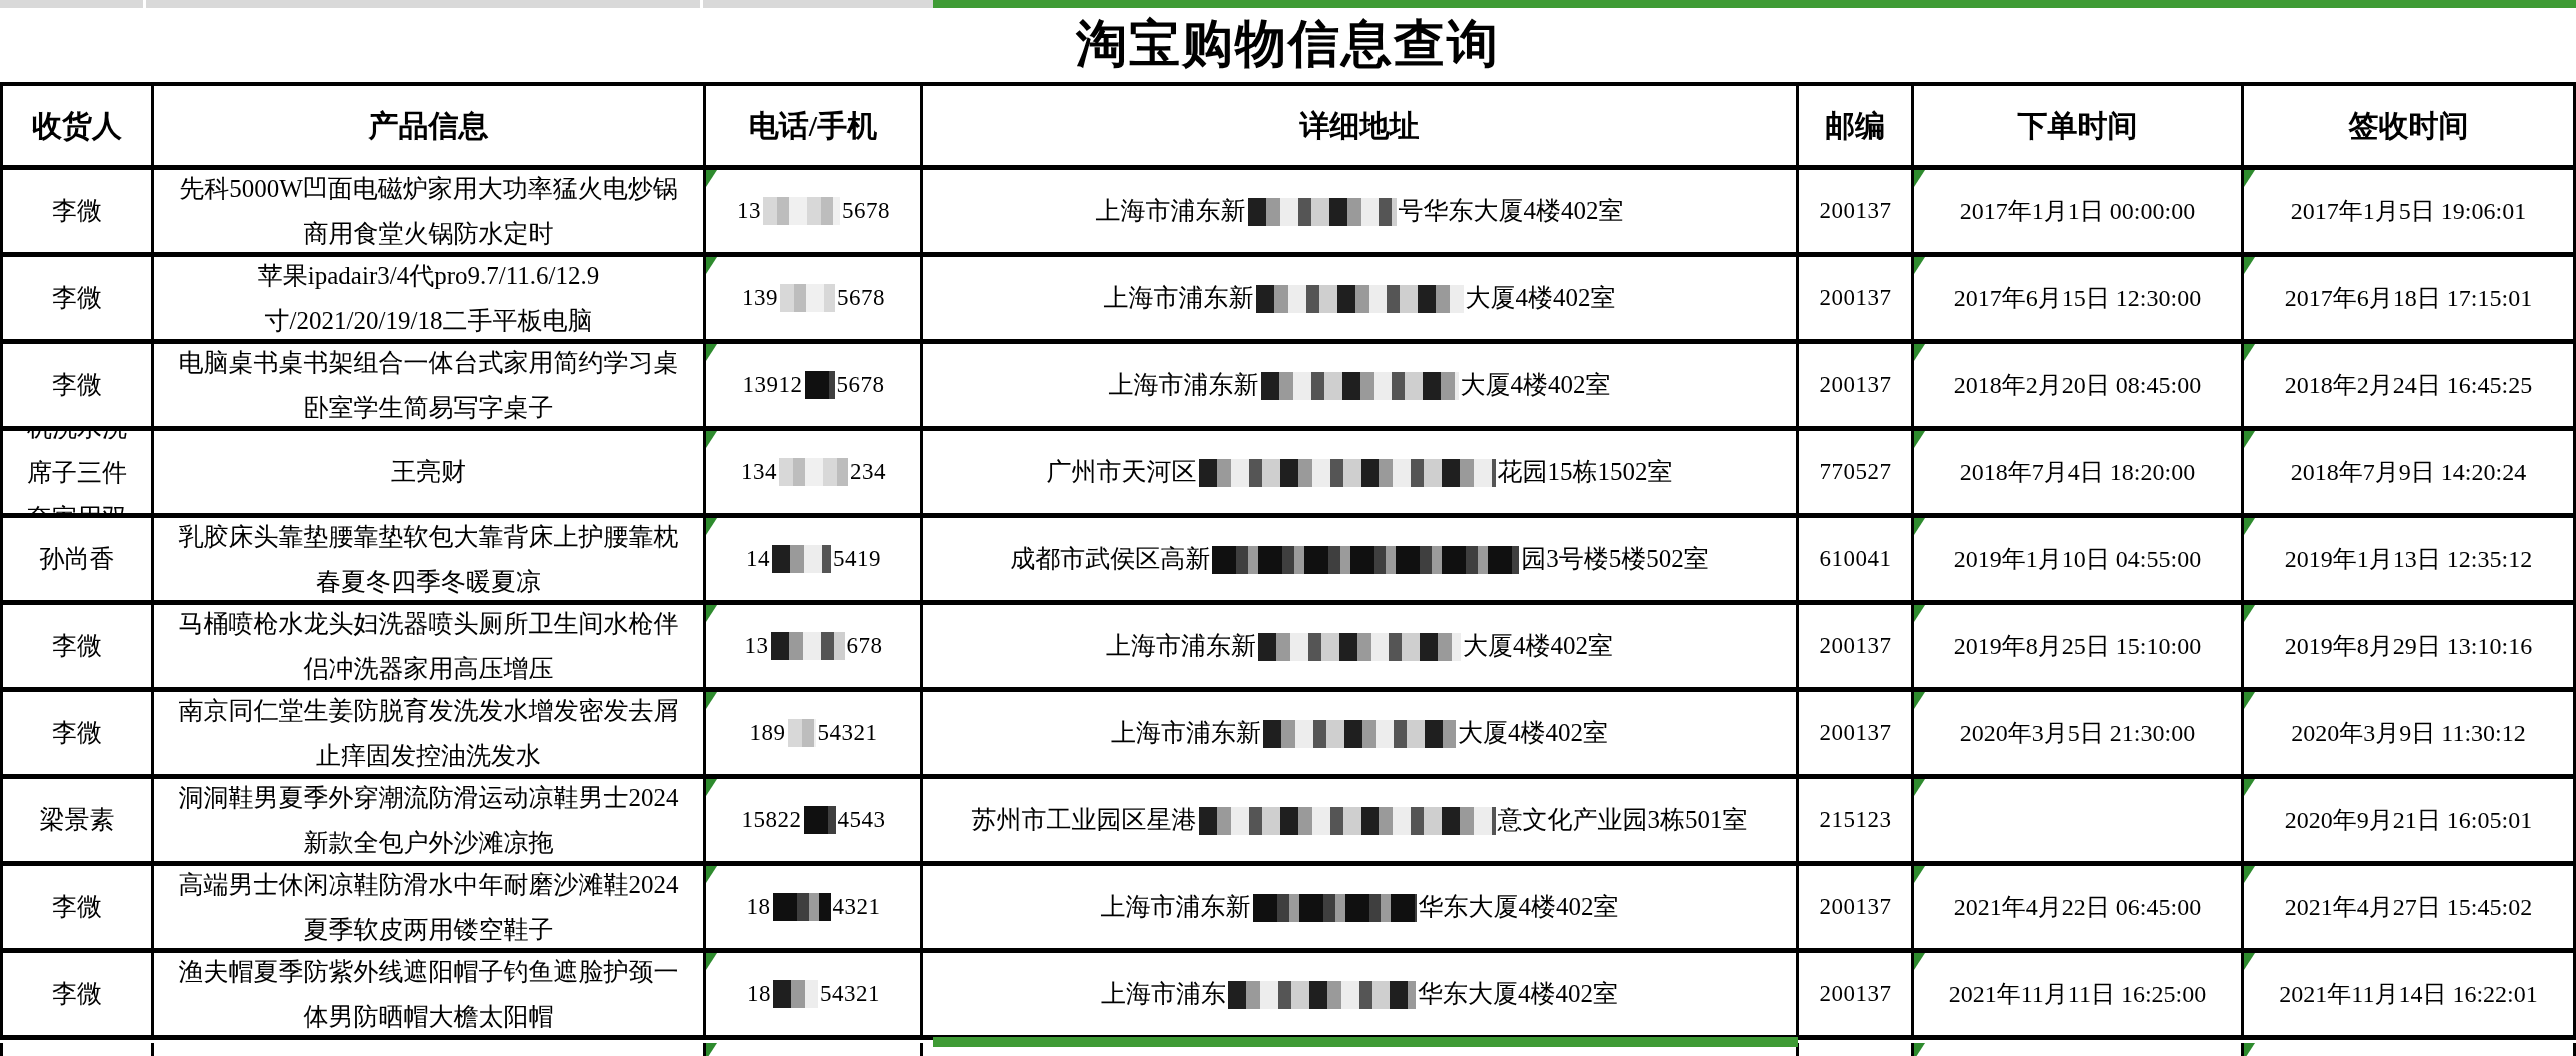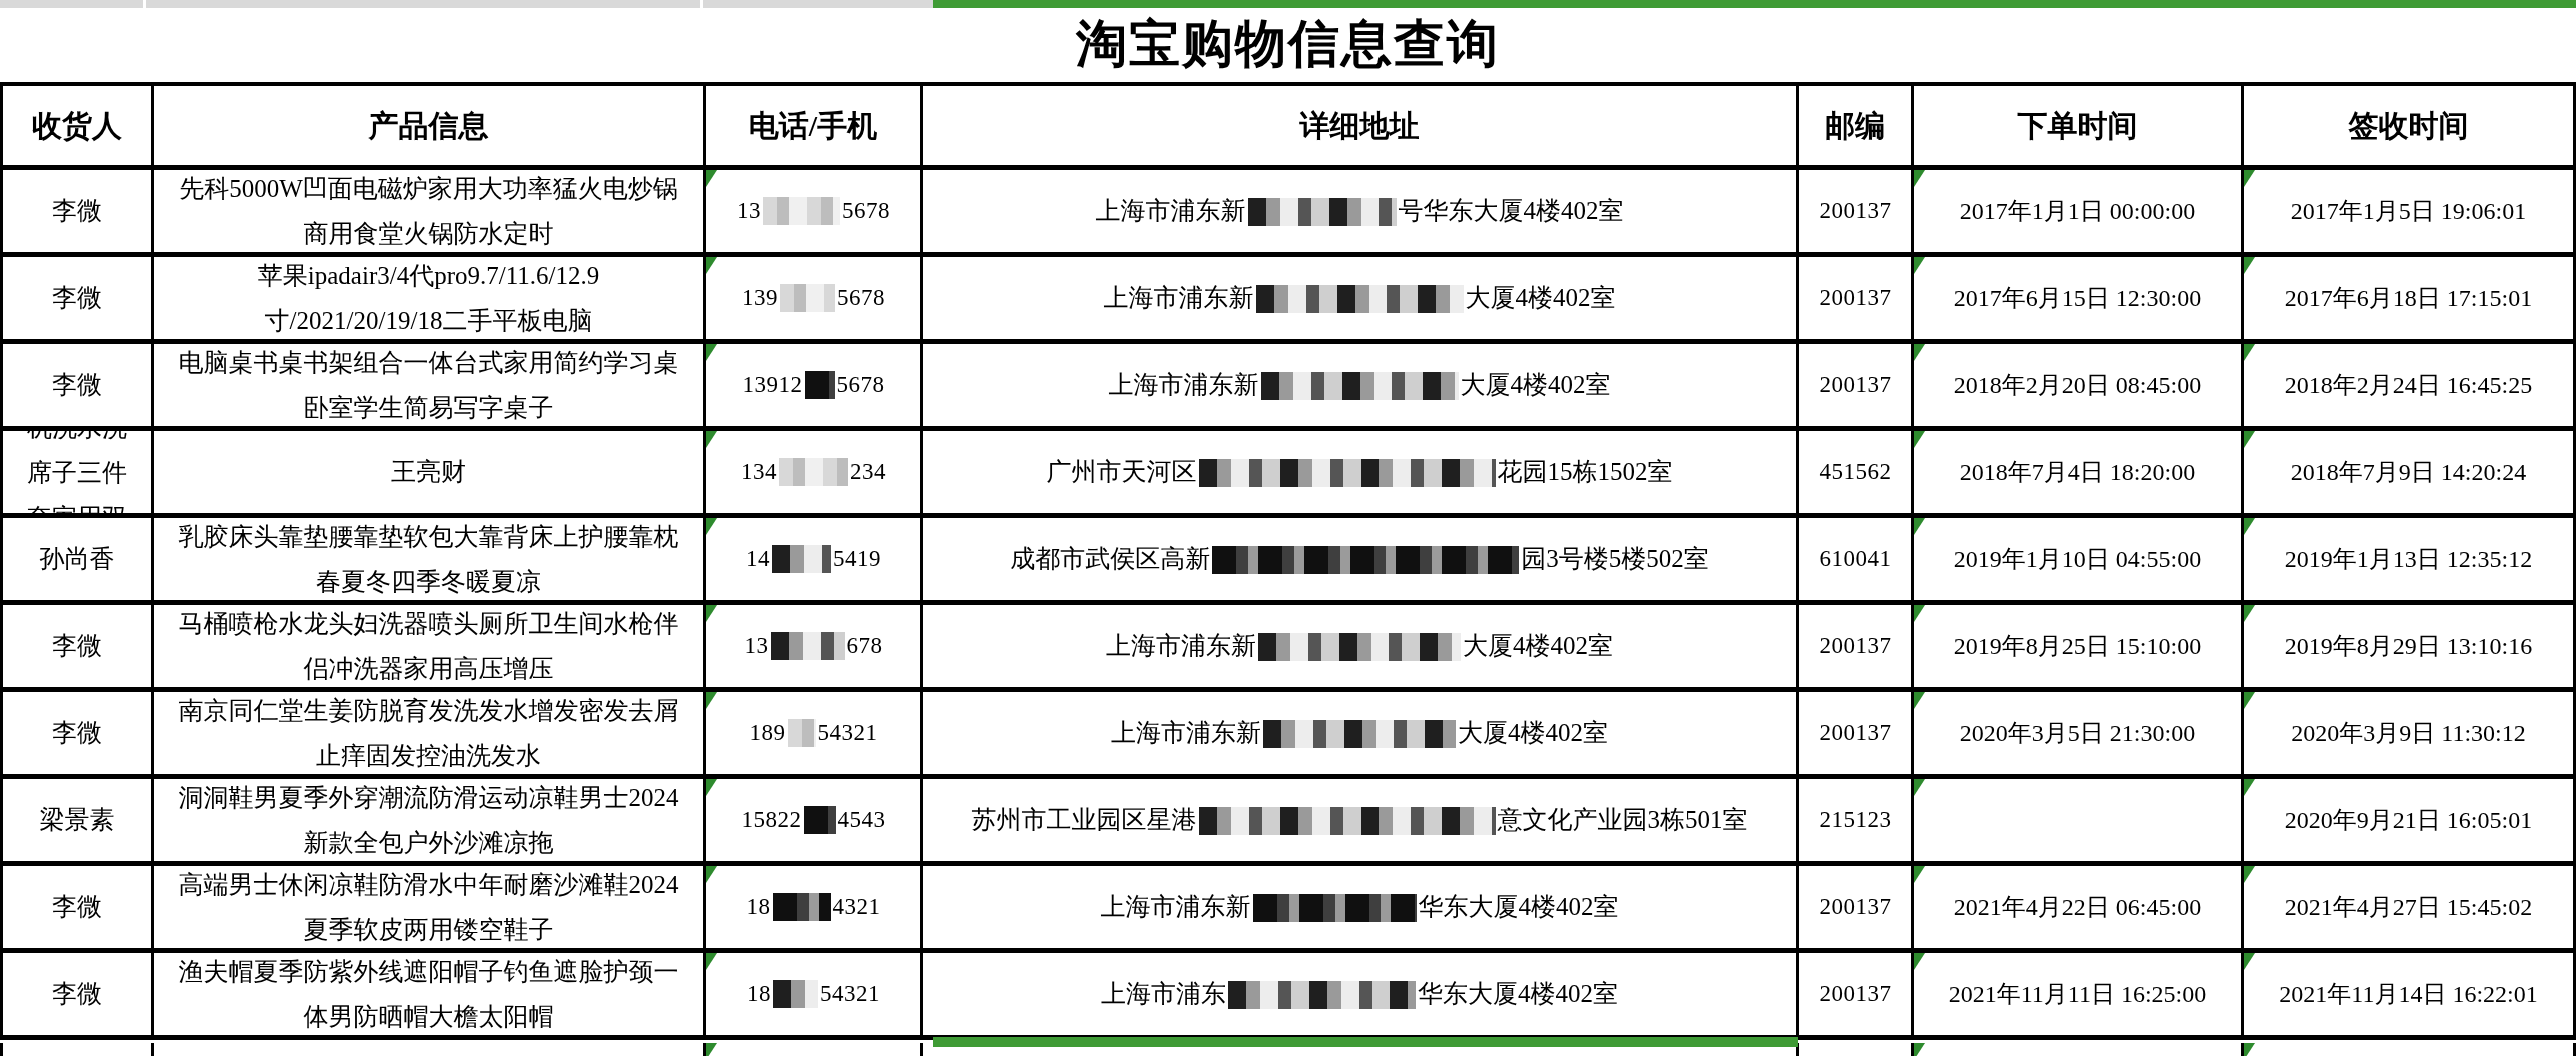--- a/index.html
+++ b/index.html
@@ -165,21 +165,21 @@
       <span>王亮财</span>
     </div>
   <div class="c num">
     <i class="tri"></i>
     <span><span>134</span><span class="px light" style="width: 69px;"></span><span>234</span></span>
   </div>
   <div class="c">
     <span><span>广州市天河区</span><span class="px mix" style="width: 297px;"></span><span>花园15栋1502室</span></span>
   </div>
   <div class="c num">
-      <span>451562</span>
+      <span>770527</span>
     </div>
   <div class="c dt">
     <i class="tri"></i>
     <span>2018年7月4日 18:20:00</span>
   </div>
   <div class="c dt">
     <i class="tri"></i>
     <span>2018年7月9日 14:20:24</span>
   </div>
 

